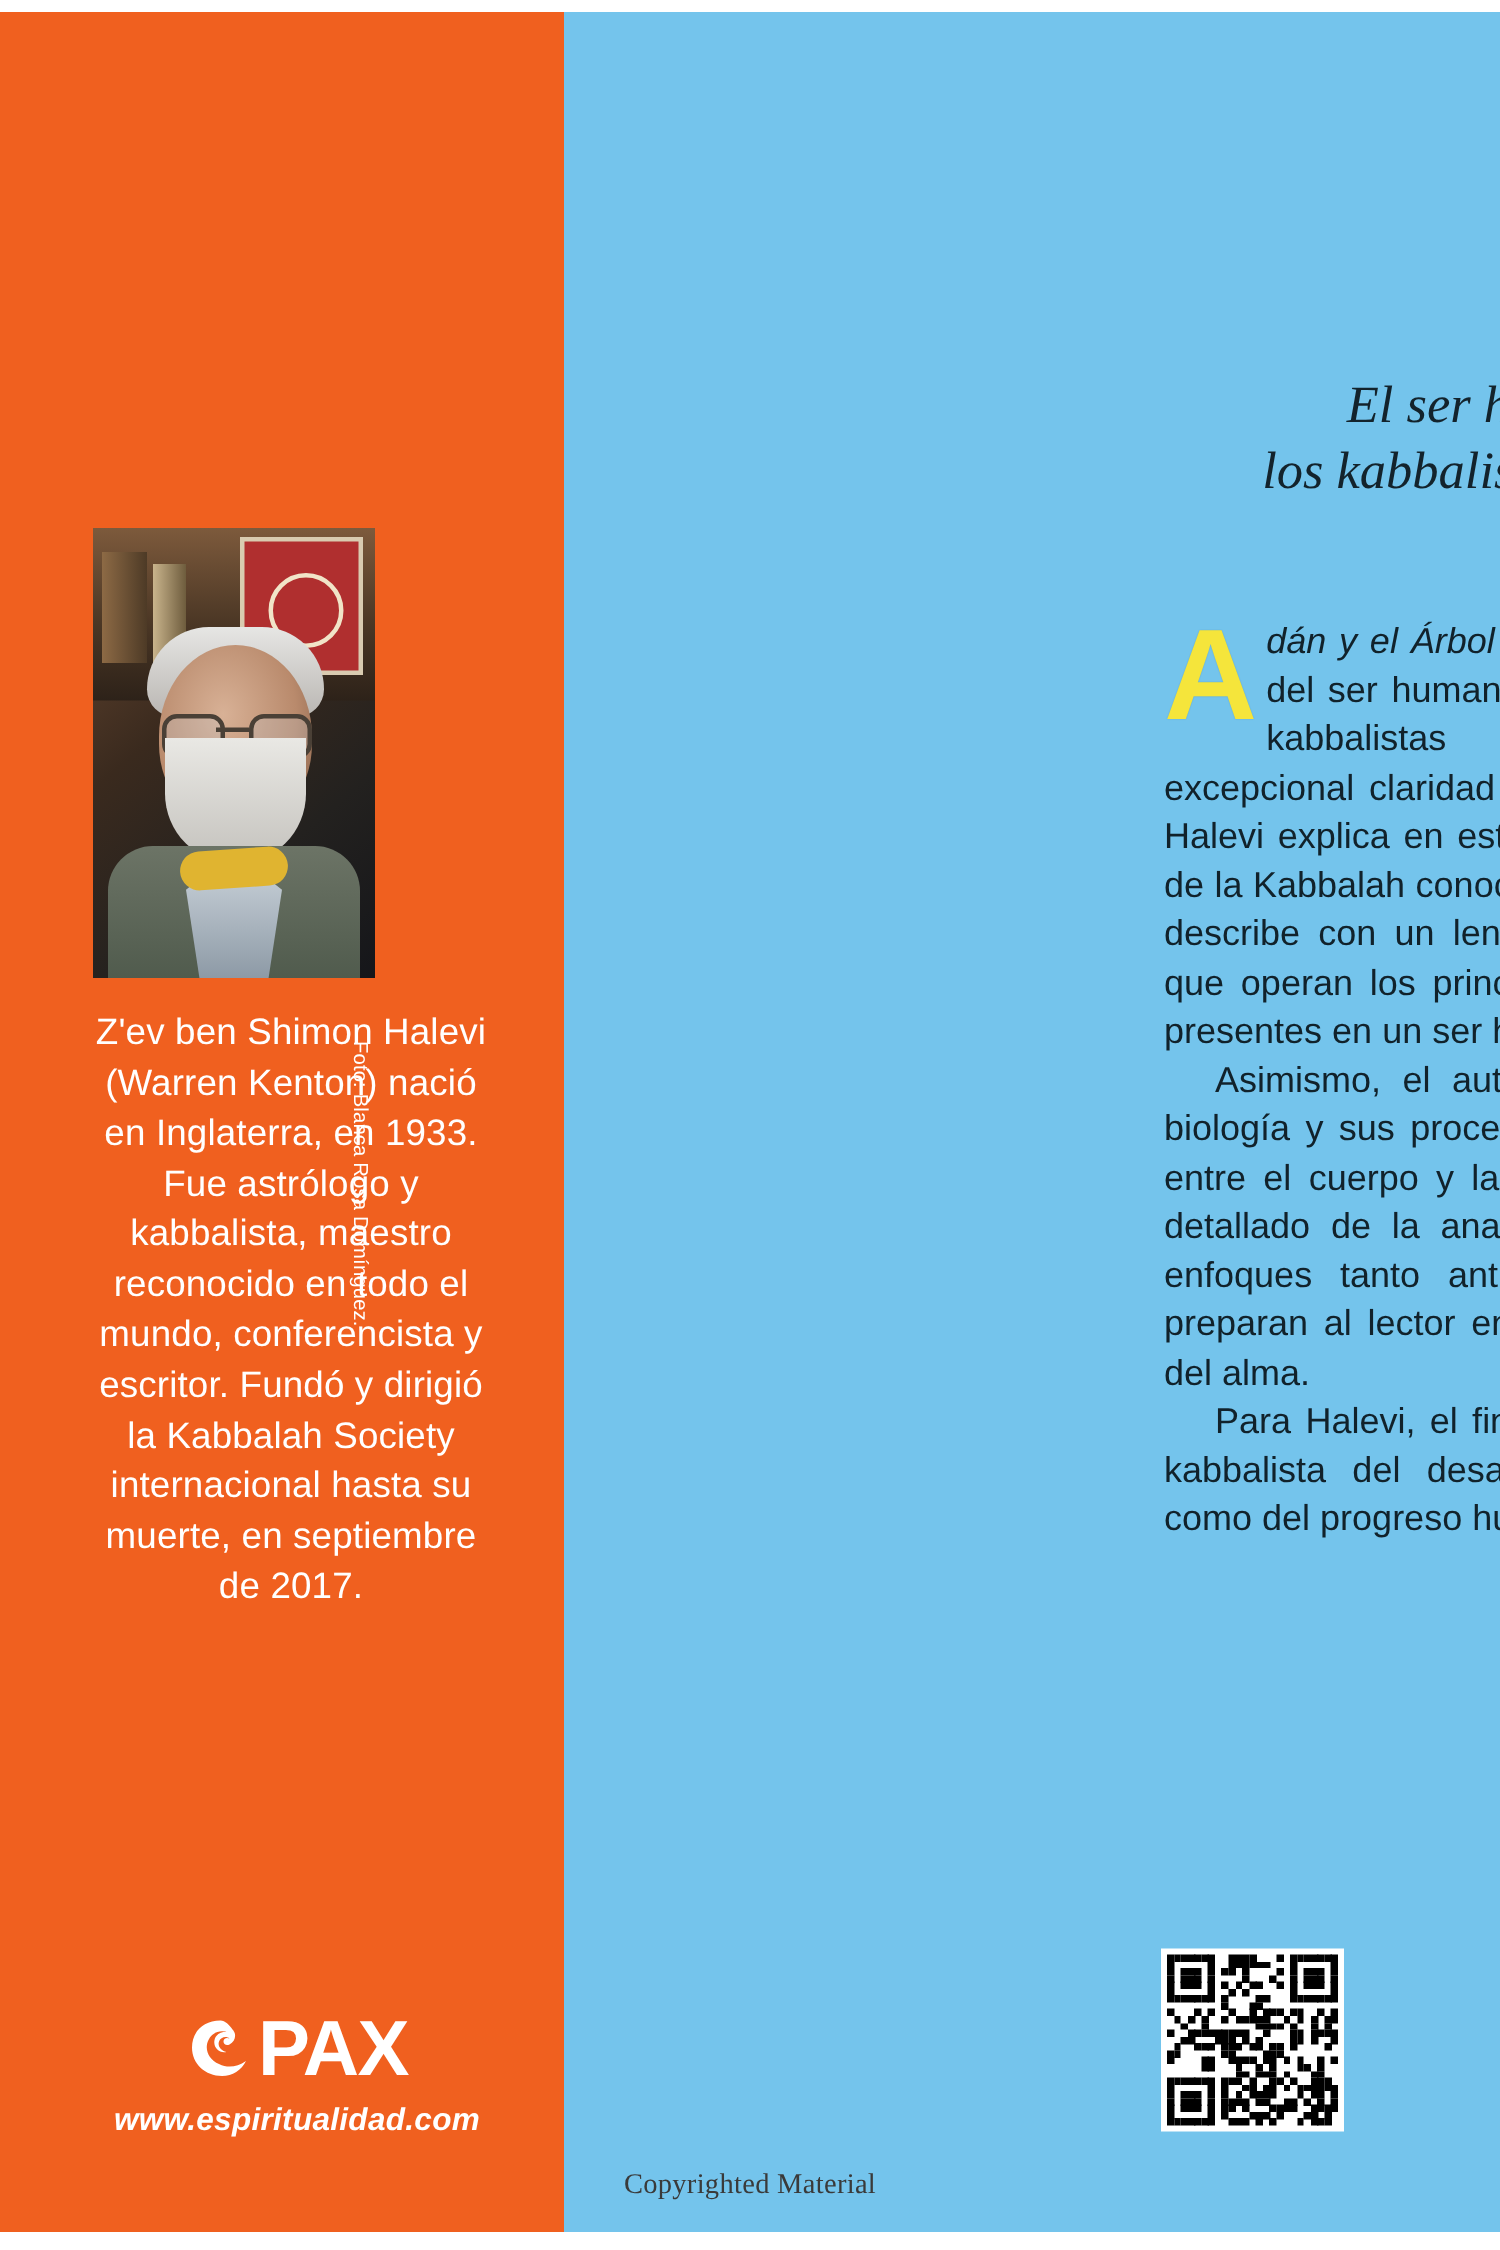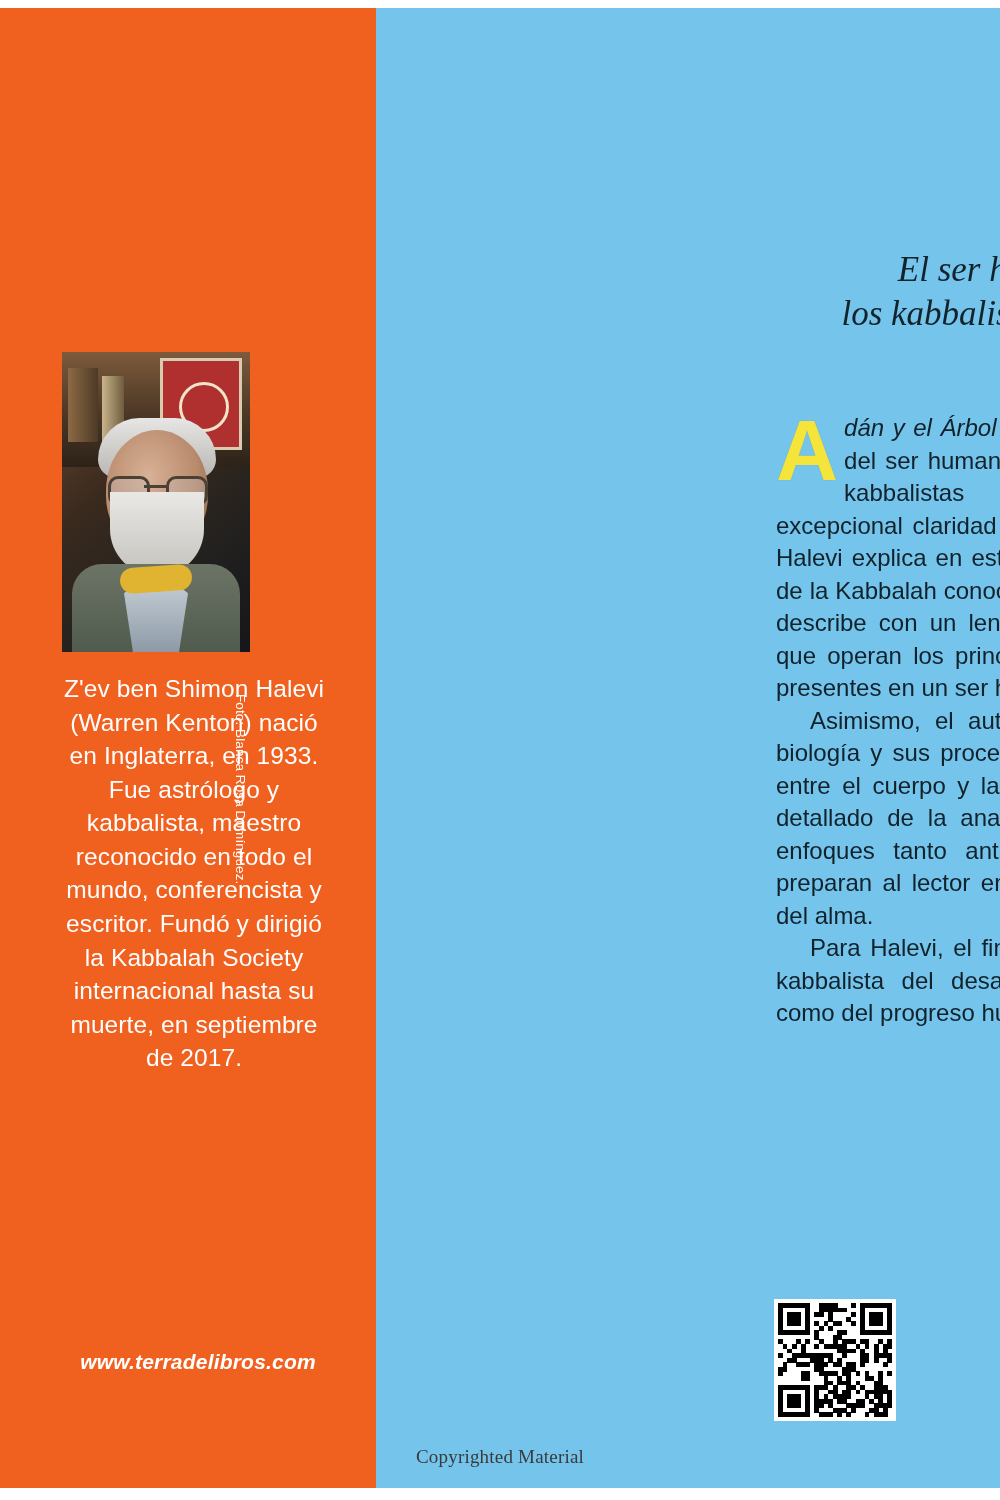--- a/index.html
+++ b/index.html
@@ -298,21 +298,29 @@
           <div class="ph-body"></div>
           <div class="ph-shirt"></div>
           <div class="ph-scarf"></div>
         </div>
         <div class="photo-credit">Foto: Blanca Rosa Domínguez.</div>
       </div>
 
       <div class="bio">Z'ev ben Shimon Halevi (Warren Kenton) nació en Inglaterra, en 1933. Fue astrólogo y kabbalista, maestro reconocido en todo el mundo, conferencista y escritor. Fundó y dirigió la Kabbalah Society internacional hasta su muerte, en septiembre de 2017.</div>
 
       <div class="logo-block">
-        <div class="logo-url">www.terradelibros.com</div>
+        <div class="logo-row">
+          <span class="logo-mark">
+            <svg width="46" height="46" viewBox="0 0 46 46" aria-hidden="true">
+              <path d="M23 4 C11 4 4 12 4 22 C4 33 13 41 24 41 C31 41 37 37 40 31 C34 35 28 36 22 33 C15 30 12 23 15 17 C17 12 23 10 28 12 C24 11 20 13 19 17 C18 22 22 26 27 25 C23 24 21 21 22 18 C23 15 27 14 29 16 C27 15 25 16 25 18 C25 20 27 21 29 20 C33 18 34 13 31 10 C29 7 26 4 23 4 Z" fill="#ffffff"></path>
+            </svg>
+          </span>
+          <span class="logo-text">PAX</span>
+        </div>
+        <div class="logo-url">www.espiritualidad.com</div>
       </div>
     </div>
 
     <div class="back">
 
       <div class="btitle">
         <div>El ser humano visto por</div>
         <div>los kabbalistas contemporáneos</div>
       </div>
 

